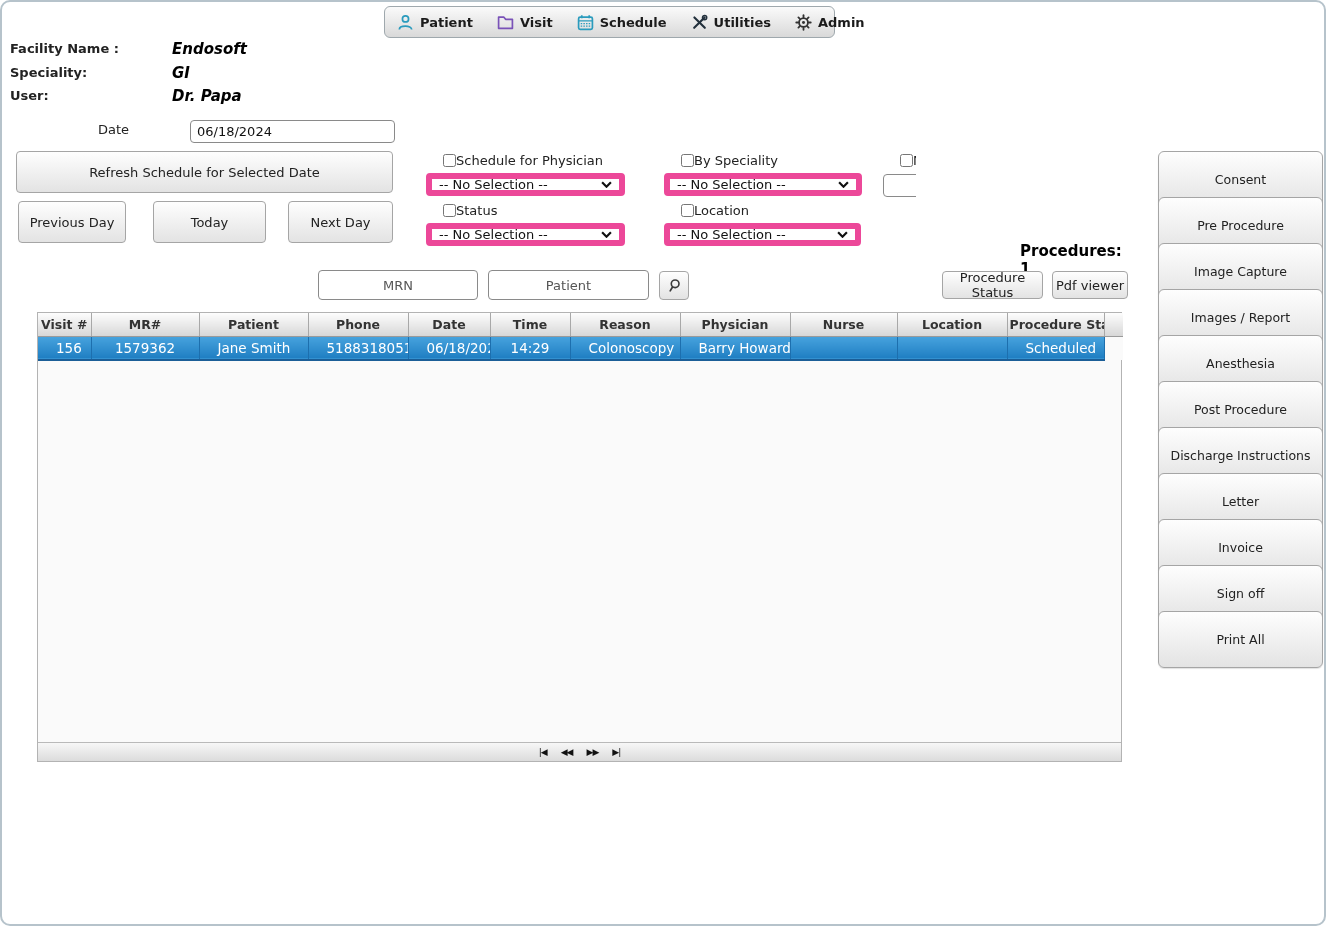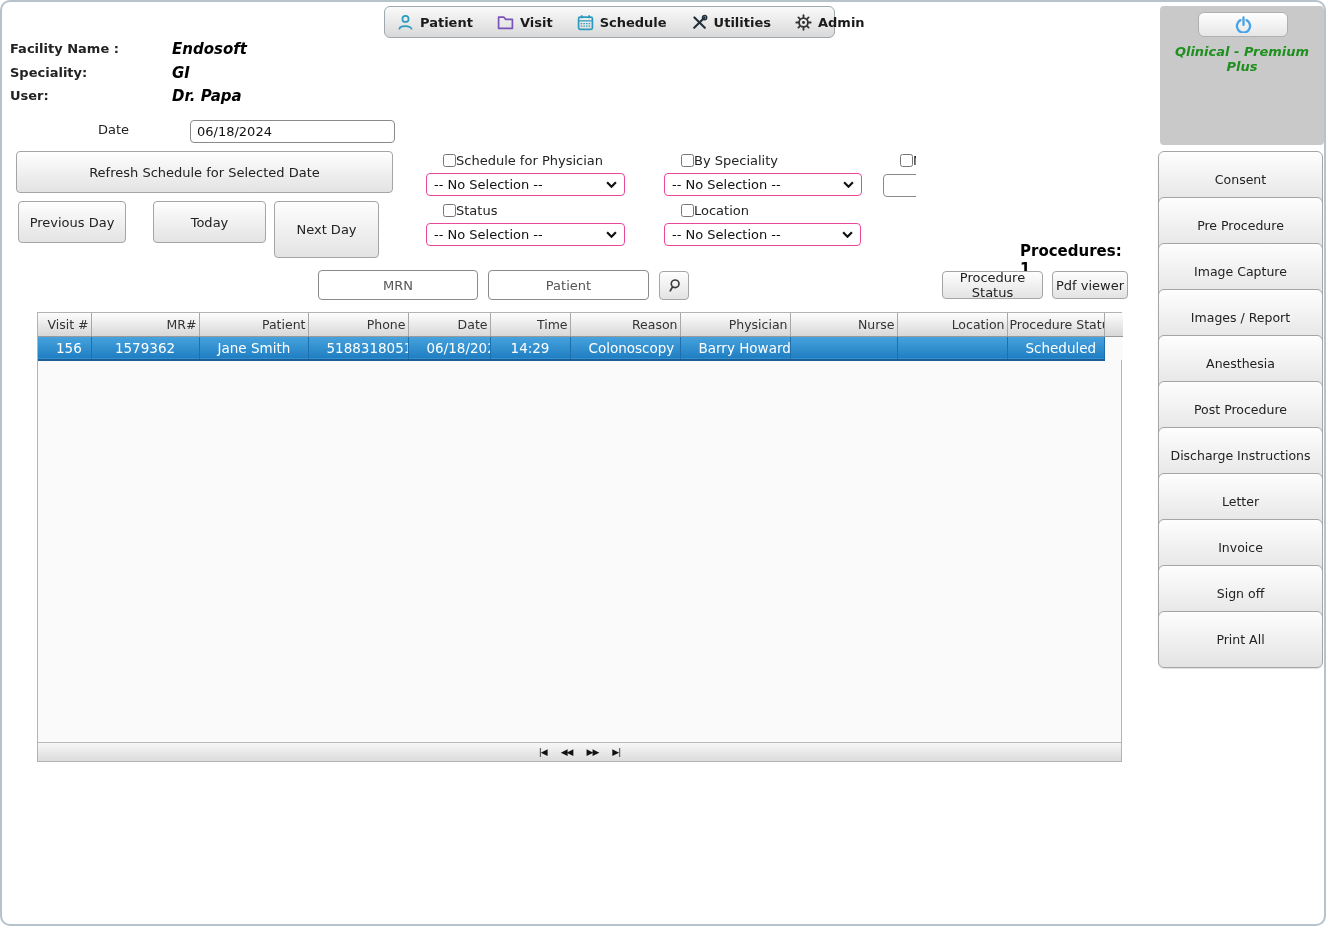--- a/index.html
+++ b/index.html
@@ -33,27 +33,27 @@
   .date-label { position:absolute; left:96px; top:120px; font-size:13px; color:#222; }
   .date-input {
     position:absolute; left:188px; top:118px; width:205px; height:23px;
     border:1px solid #8a8a8a; border-radius:4px; font-size:13px; padding:0 6px;
     font-family:"DejaVu Sans", sans-serif; color:#111; background:#fff;
   }
   
   .btn-refresh { position:absolute; left:14px; top:149px; width:377px; height:42px; }
   .btn-prev    { position:absolute; left:16px;  top:199px; width:108px; height:42px; }
   .btn-today   { position:absolute; left:151px; top:199px; width:113px; height:42px;text-align:center; }
-  .btn-next    { position:absolute; left:272px; top:199px; width:105px; height:57px; }
+  .btn-next    { position:absolute; left:286px; top:199px; width:105px; height:42px; }
   
   .chk { position:absolute; display:flex; align-items:center; font-size:13px; color:#222;margin-left:12px; }
   .chk input { width:13px; height:13px; cursor:pointer; }
   .select {
     position:absolute; height:23px; background:#fff;
-    border:1px solid #ec4899; border-radius:4px;
+    border:6px solid #ec4899; border-radius:4px;
     display:flex; align-items:center; justify-content:space-between;
     font-size:13px; color:#111; padding:0 7px; cursor:pointer;
   }
   .clipbox { position:absolute; left:881px; top:146px; width:33px; height:52px; overflow:hidden; }
   .clipbox .chk { left:5px; top:5px; }
   .clipbox input.txt {
     position:absolute; left:0; top:26px; width:60px; height:23px;
     border:1px solid #8a8a8a; border-radius:4px; background:#fff;
   }
   
@@ -70,22 +70,22 @@
   .btn-pdf        { position:absolute; left:1050px; top:269px; width:76px; height:28px; }
   
   .grid-wrap {
     position:absolute; left:35px; top:310px; width:1085px; height:450px;
     background:#fafafa; border:1px solid #b3b3b3;
   }
   table.grid { border-collapse:collapse; table-layout:fixed; width:1085px; }
   table.grid th {
     background:linear-gradient(#fdfdfd,#d7d7d7);
     border-right:1px solid #a8a8a8; border-bottom:1px solid #9a9a9a;
-    font-size:12.5px; font-weight:400; color:#333; height:23px;
-    overflow:hidden; white-space:nowrap; text-align:right; padding:0 2px;
+    font-size:12.5px; font-weight:700; color:#333; height:23px;
+    overflow:hidden; white-space:nowrap; text-align:center; padding:0 2px;
   }
   table.grid th.stub { border-right:none; }
   table.grid td {
     height:24px; text-align:center; font-size:13.5px; color:#fff;
     background:linear-gradient(#47a3de,#1f7ec2);
     border-right:1px solid #1d6fae; border-bottom:2px solid #1b5e97;
     overflow:hidden; white-space:nowrap; padding:0 18px;
   }
   table.grid td.stub { background:#fafafa; border:none; }
   .pager {
@@ -303,29 +303,20 @@
       </tbody>
     </table>
     <div class="pager">
       <span>|◀</span>
       <span>◀◀</span>
       <span>▶▶</span>
       <span>▶|</span>
     </div>
   </div>
 
-  <div class="side-panel">
-    <div class="power-btn">
-      <svg width="17" height="17" viewBox="0 0 16 16">
-          <path d="M5.1,3.9 A6.2,6.2 0 1 0 10.9,3.9" fill="none" stroke="#4aa3e8" stroke-width="2.2" stroke-linecap="round"></path>
-          <line x1="8" y1="1.3" x2="8" y2="8.2" stroke="#4aa3e8" stroke-width="2.2" stroke-linecap="round"></line>
-        </svg>
-    </div>
-    <div class="brand">Qlinical - Premium Plus</div>
-  </div>
 
   <div class="btn side-btn" style="top:149px">Consent</div>
   <div class="btn side-btn" style="top:195px">Pre Procedure</div>
   <div class="btn side-btn" style="top:241px">Image Capture</div>
   <div class="btn side-btn" style="top:287px">Images / Report</div>
   <div class="btn side-btn" style="top:333px">Anesthesia</div>
   <div class="btn side-btn" style="top:379px">Post Procedure</div>
   <div class="btn side-btn" style="top:425px">Discharge Instructions</div>
   <div class="btn side-btn" style="top:471px">Letter</div>
   <div class="btn side-btn" style="top:517px">Invoice</div>

